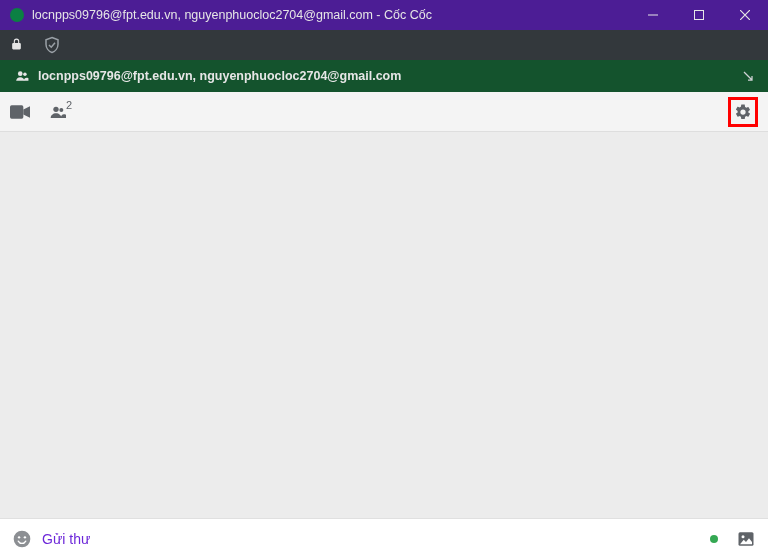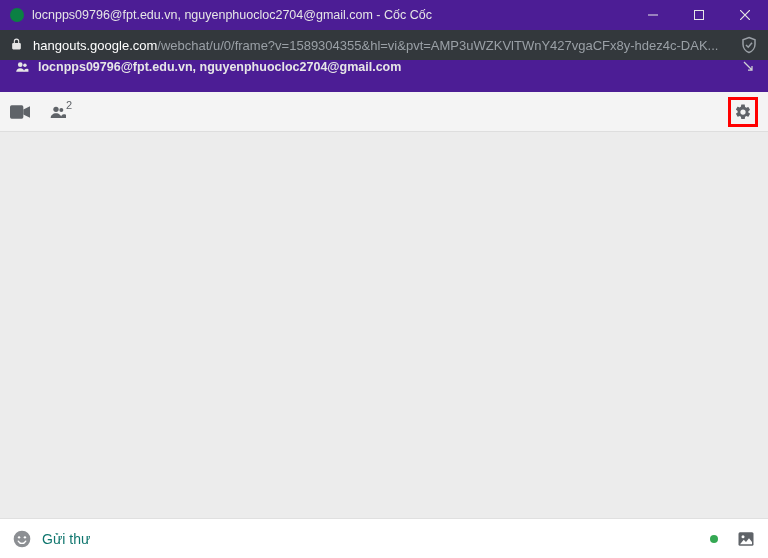--- a/index.html
+++ b/index.html
@@ -13,21 +13,21 @@
   .titlebar .win-btn svg { display:block; }
 
   
   .addrbar { height: 30px; background: #33383c; display:flex; align-items:center; color:#9aa0a6; font-size: 13px; padding: 0 10px; }
   .addrbar .lock { margin-right: 10px; color:#e6e6e6; flex-shrink:0; }
   .addrbar .url { flex:1; white-space: nowrap; overflow:hidden; text-overflow: ellipsis; }
   .addrbar .url .host { color:#ffffff; }
   .addrbar .shield { margin-left:10px; display:flex; align-items:center; justify-content:center; flex-shrink:0; }
 
   
-  .subheader { height: 32px; background: #4c1d95; display:flex; color:#e6e6e6; font-size:12.5px; padding: 0 14px; }
+  .subheader { height: 32px; background: #14532d; display:flex; align-items:center; color:#e6e6e6; font-size:12.5px; padding: 0 14px; }
   .subheader .pp-icon { margin-right: 8px; display:flex; }
   .subheader .sub-text { flex:1; white-space:nowrap; overflow:hidden; text-overflow: ellipsis; font-weight:600; }
   .subheader .expand { margin-left:10px; color:#cfd2d5; display:flex; }
 
   
   .toolbar { height: 40px; background: #f4f4f4; border-bottom:1px solid #dedede; display:flex; align-items:center; padding: 0 10px; position:relative; }
   .toolbar .icon-btn { color:#5f6368; margin-right: 18px; display:flex; align-items:center; position:relative; }
   .toolbar .people-badge { font-size:11px; color:#5f6368; position:relative; top:-7px; left:-2px; }
   .toolbar .spacer { flex:1; }
   .gear-wrap { width: 30px; height: 30px; display:flex; align-items:center; justify-content:center; border: 3px solid #ff0000; color:#5f6368; }
@@ -35,21 +35,21 @@
 
   
   .arrow { position:absolute; top: 132px; left: 586px; pointer-events:none; }
 
   
   .main { position:absolute; top:132px; left:0; right:0; bottom:40px; background:#ececec; }
 
   
   .compose { position:absolute; bottom:0; left:0; right:0; height:40px; background:#ffffff; border-top:1px solid #e0e0e0; display:flex; align-items:center; padding:0 12px; }
   .compose .emoji { color:#8c8f93; margin-right:10px; display:flex; }
-  .compose .placeholder { flex:1; color:#0f766e; font-size:14px; }
+  .compose .placeholder { flex:1; color:#6d28d9; font-size:14px; }
   .compose .presence { width:8px; height:8px; border-radius:50%; background:#34a853; margin-right:18px; }
   .compose .image-ic { color:#5f6368; display:flex; }
 </style>
 </head>
 <body>
 
 <div class="titlebar">
   <div class="favicon"></div>
   <div class="title-text">locnpps09796@fpt.edu.vn, nguyenphuocloc2704@gmail.com - Cốc Cốc</div>
   <div class="win-btn">
@@ -67,23 +67,20 @@
         <path d="M0 0 L10 10 M10 0 L0 10" stroke="currentColor" stroke-width="1.2"></path>
       </svg>
   </div>
 </div>
 
 <div class="addrbar">
   <span class="lock">
     <svg width="13" height="14" viewBox="0 0 24 24" fill="currentColor">
         <path d="M12 2a5 5 0 0 0-5 5v3H6a2 2 0 0 0-2 2v8a2 2 0 0 0 2 2h12a2 2 0 0 0 2-2v-8a2 2 0 0 0-2-2h-1V7a5 5 0 0 0-5-5zm-3 5a3 3 0 1 1 6 0v3H9V7z"></path>
       </svg>
-  </span>
-  <span class="url">
-    <span class="host">hangouts.google.com</span><span>/webchat/u/0/frame?v=1589304355&amp;hl=vi&amp;pvt=AMP3uWZKVlTWnY427vgaCFx8y-hdez4c-DAK...</span>
   </span>
   <span class="shield">
     <svg width="18" height="18" viewBox="0 0 24 24" fill="none" stroke="#9aa0a6" stroke-width="2">
         <path d="M12 2 L20 5 V11 C20 16 16.5 20.5 12 22 C7.5 20.5 4 16 4 11 V5 Z"></path>
         <path d="M8 12 l3 3 l5-6"></path>
       </svg>
   </span>
 </div>
 
 <div class="subheader">

